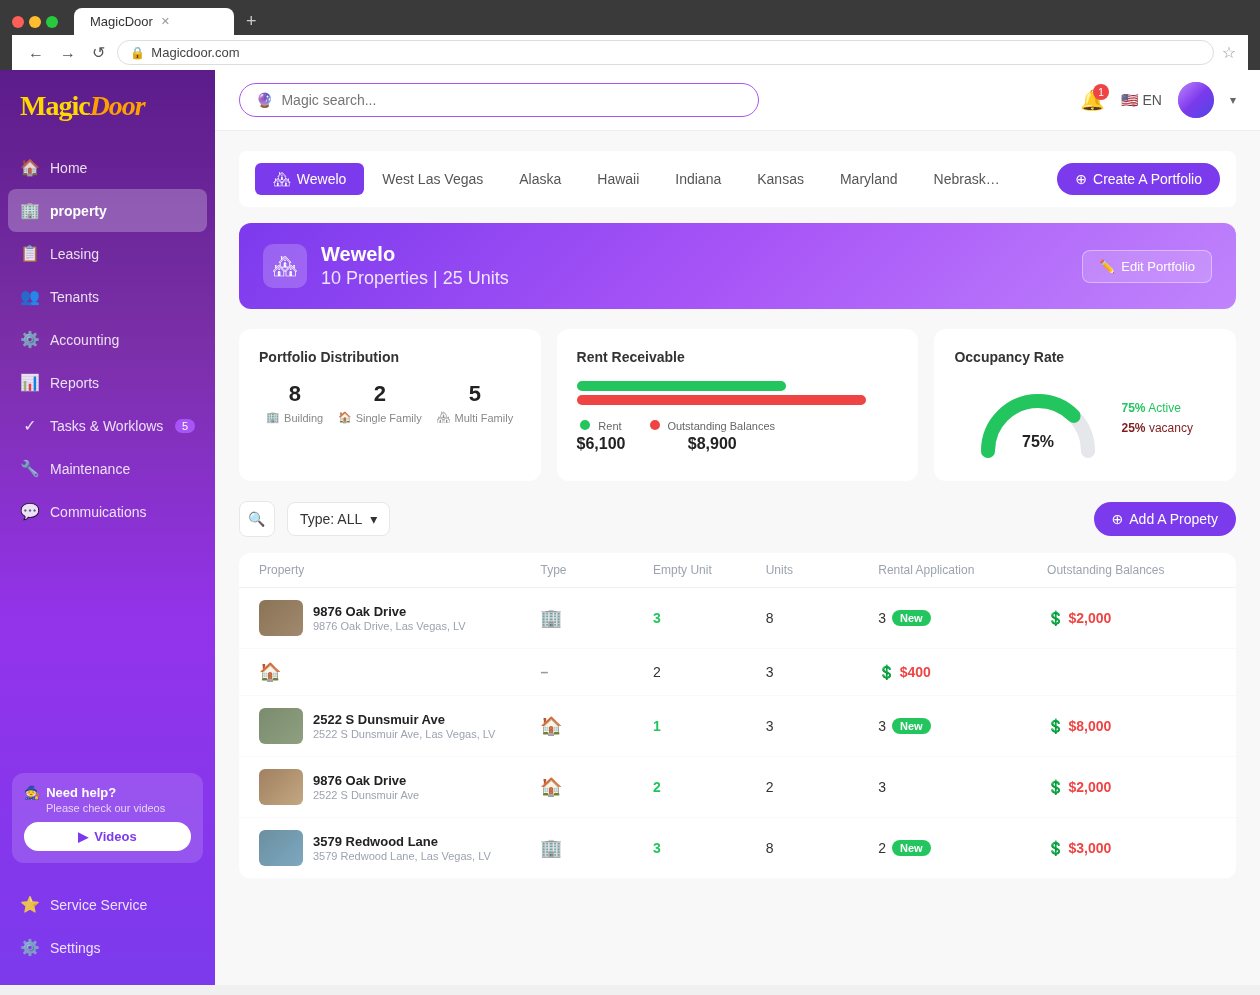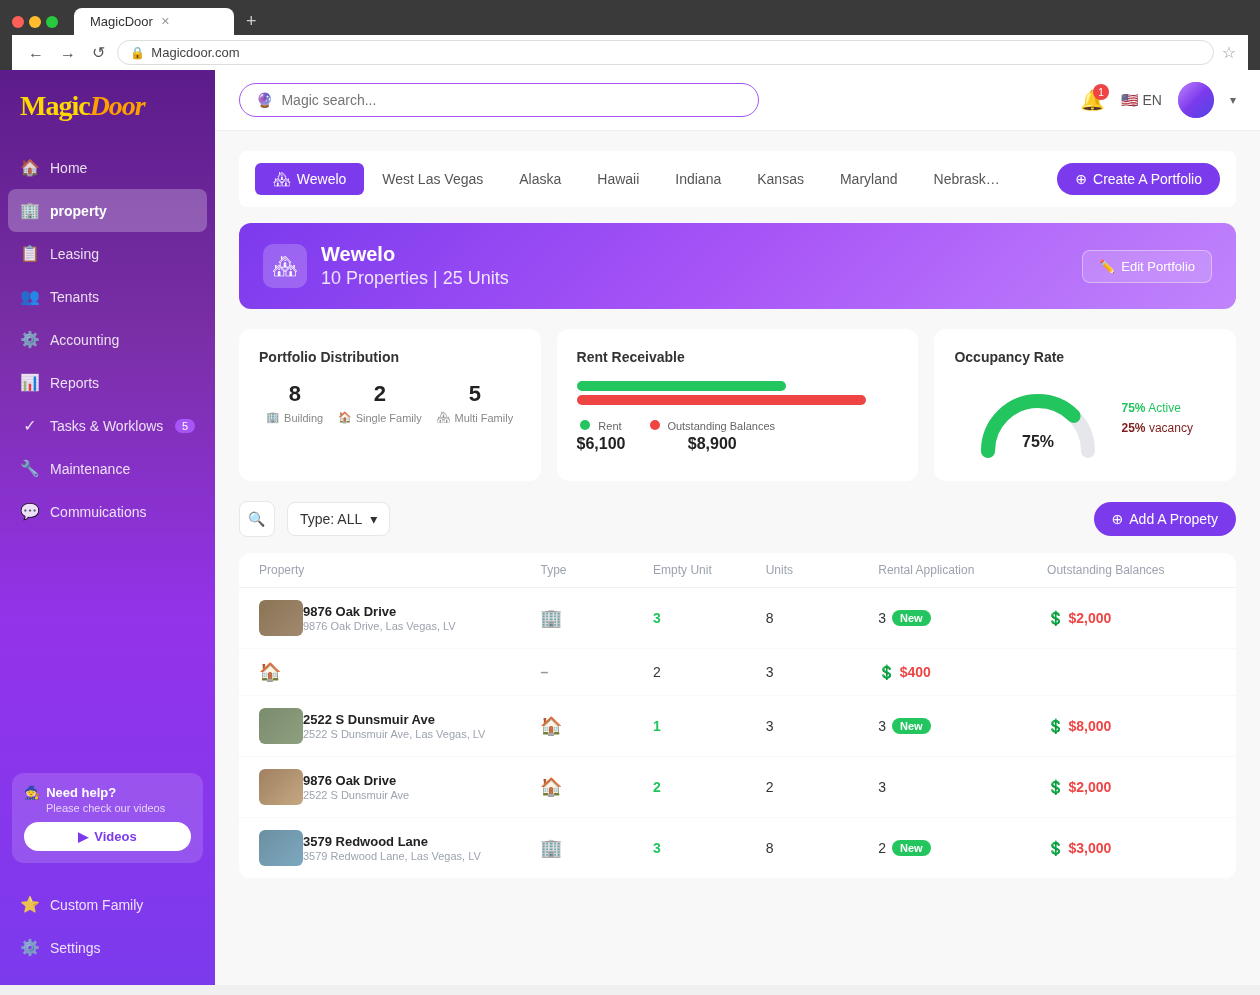--- a/index.html
+++ b/index.html
@@ -109,21 +109,21 @@
     .filter-row { display: flex; align-items: center; gap: 12px; margin-bottom: 16px; }
     .filter-search { width: 36px; height: 36px; border: 1px solid #e5e7eb; border-radius: 8px; display: flex; align-items: center; justify-content: center; cursor: pointer; background: #fff; }
     .type-select { border: 1px solid #e5e7eb; border-radius: 8px; padding: 8px 12px; font-size: 14px; color: #333; background: #fff; display: flex; align-items: center; gap: 8px; cursor: pointer; }
     .add-property-btn { margin-left: auto; background: #7c3aed; color: white; border: none; border-radius: 20px; padding: 9px 18px; font-size: 14px; cursor: pointer; display: flex; align-items: center; gap: 6px; }
 
     
     .property-table { background: #fff; border-radius: 12px; overflow: hidden; }
     .table-header { display: grid; grid-template-columns: 2.5fr 1fr 1fr 1fr 1.5fr 1.5fr; padding: 10px 20px; background: #fff; border-bottom: 1px solid #f0f0f0; }
     .table-header-cell { font-size: 12px; color: #9ca3af; font-weight: 500; }
     .table-row { display: grid; grid-template-columns: 2.5fr 1fr 1fr 1fr 1.5fr 1.5fr; padding: 12px 20px; border-bottom: 1px solid #f9f9f9; align-items: center; }
-    .prop-info { display: flex; align-items: center; }
+    .prop-info { display: flex; align-items: center; gap: 10px; }
     .prop-thumb { width: 44px; height: 36px; border-radius: 6px; background: #ddd; overflow: hidden; flex-shrink: 0; }
     .prop-name { font-size: 13px; font-weight: 600; color: #222; }
     .prop-address { font-size: 11px; color: #9ca3af; margin-top: 1px; }
     .type-icon { color: #6b7280; font-size: 18px; }
     .empty-unit { color: #22c55e; font-weight: 600; font-size: 14px; }
     .empty-unit.dash { color: #999; }
     .units-num { color: #333; font-size: 14px; }
     .rental-app { display: flex; align-items: center; gap: 6px; font-size: 14px; color: #333; }
     .new-badge { background: #22c55e; color: white; border-radius: 10px; padding: 2px 8px; font-size: 11px; font-weight: 600; }
     .balance { color: #ef4444; font-weight: 600; font-size: 14px; display: flex; align-items: center; gap: 4px; }
@@ -227,21 +227,21 @@
       <div class="sidebar-help-sub">Please check our videos</div>
       <button class="sidebar-videos-btn">
         <span>▶</span>
         <span>Videos</span>
       </button>
     </div>
 
     <div class="sidebar-bottom">
       <div class="sidebar-item">
         <span class="icon">⭐</span>
-        <span>Custom Family</span>
+        <span>Service Service</span>
       </div>
       <div class="sidebar-item">
         <span class="icon">⚙️</span>
         <span>Settings</span>
       </div>
     </div>
   </div>
 
   <div style="flex:1; display:flex; flex-direction:column; overflow:hidden;">
 

